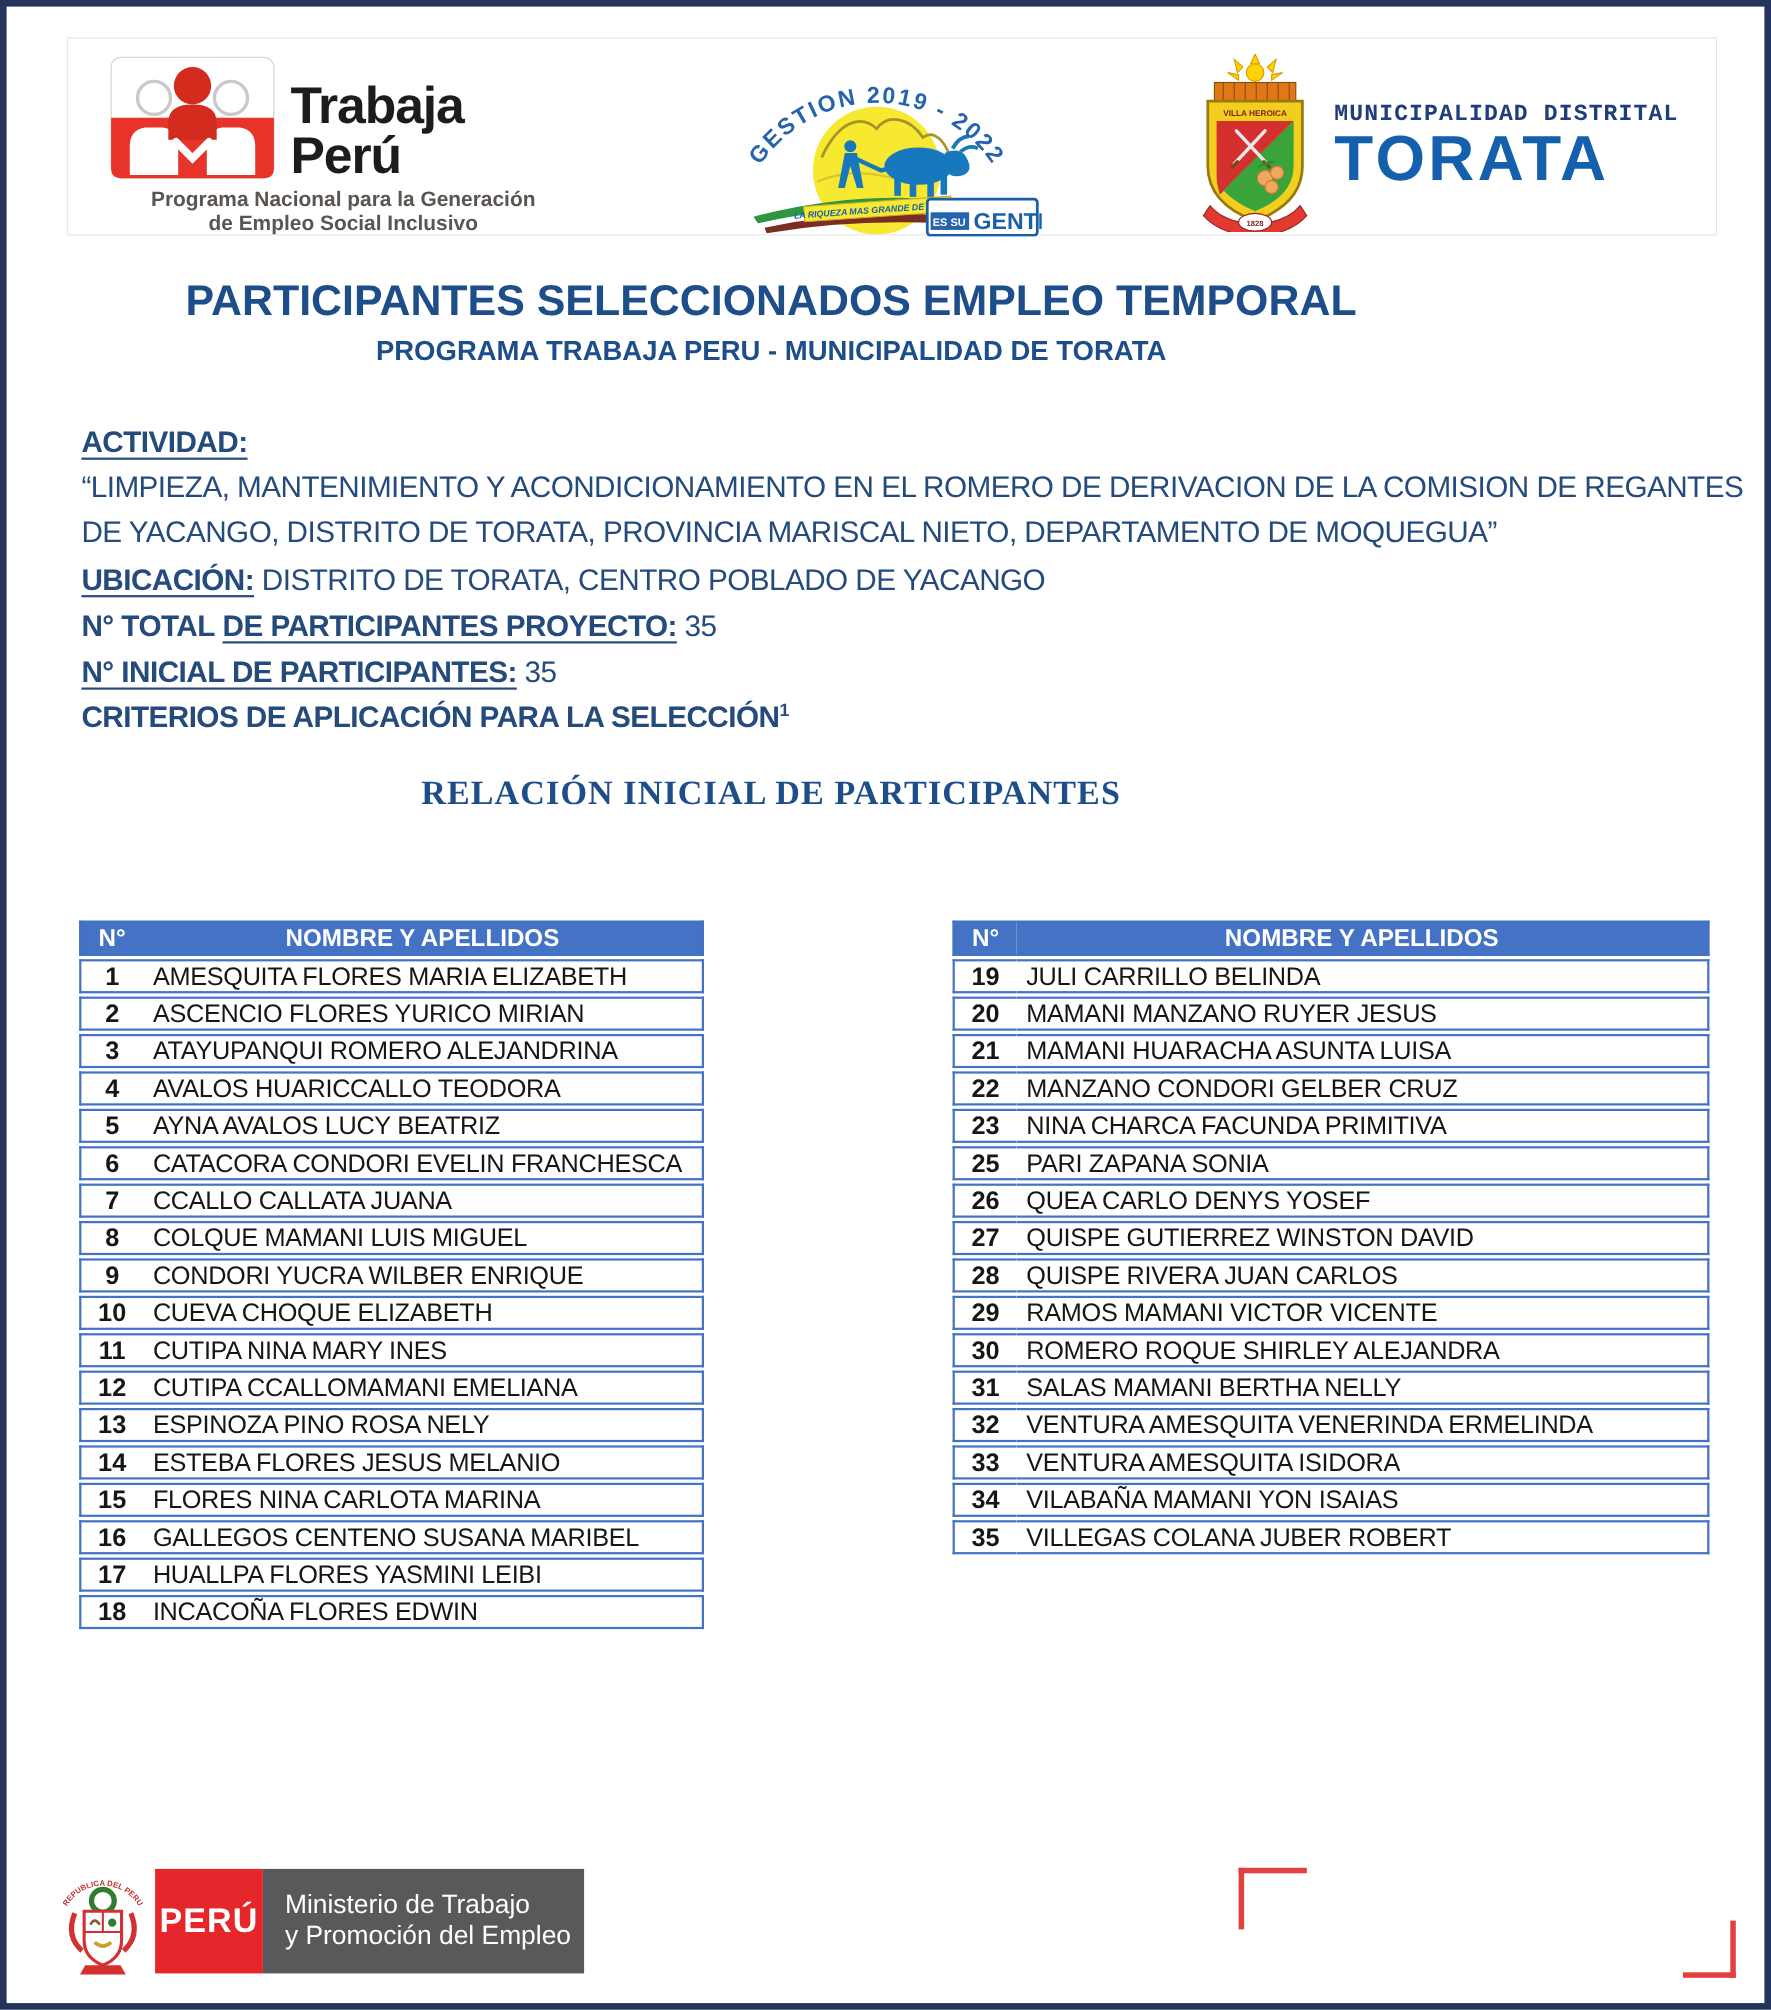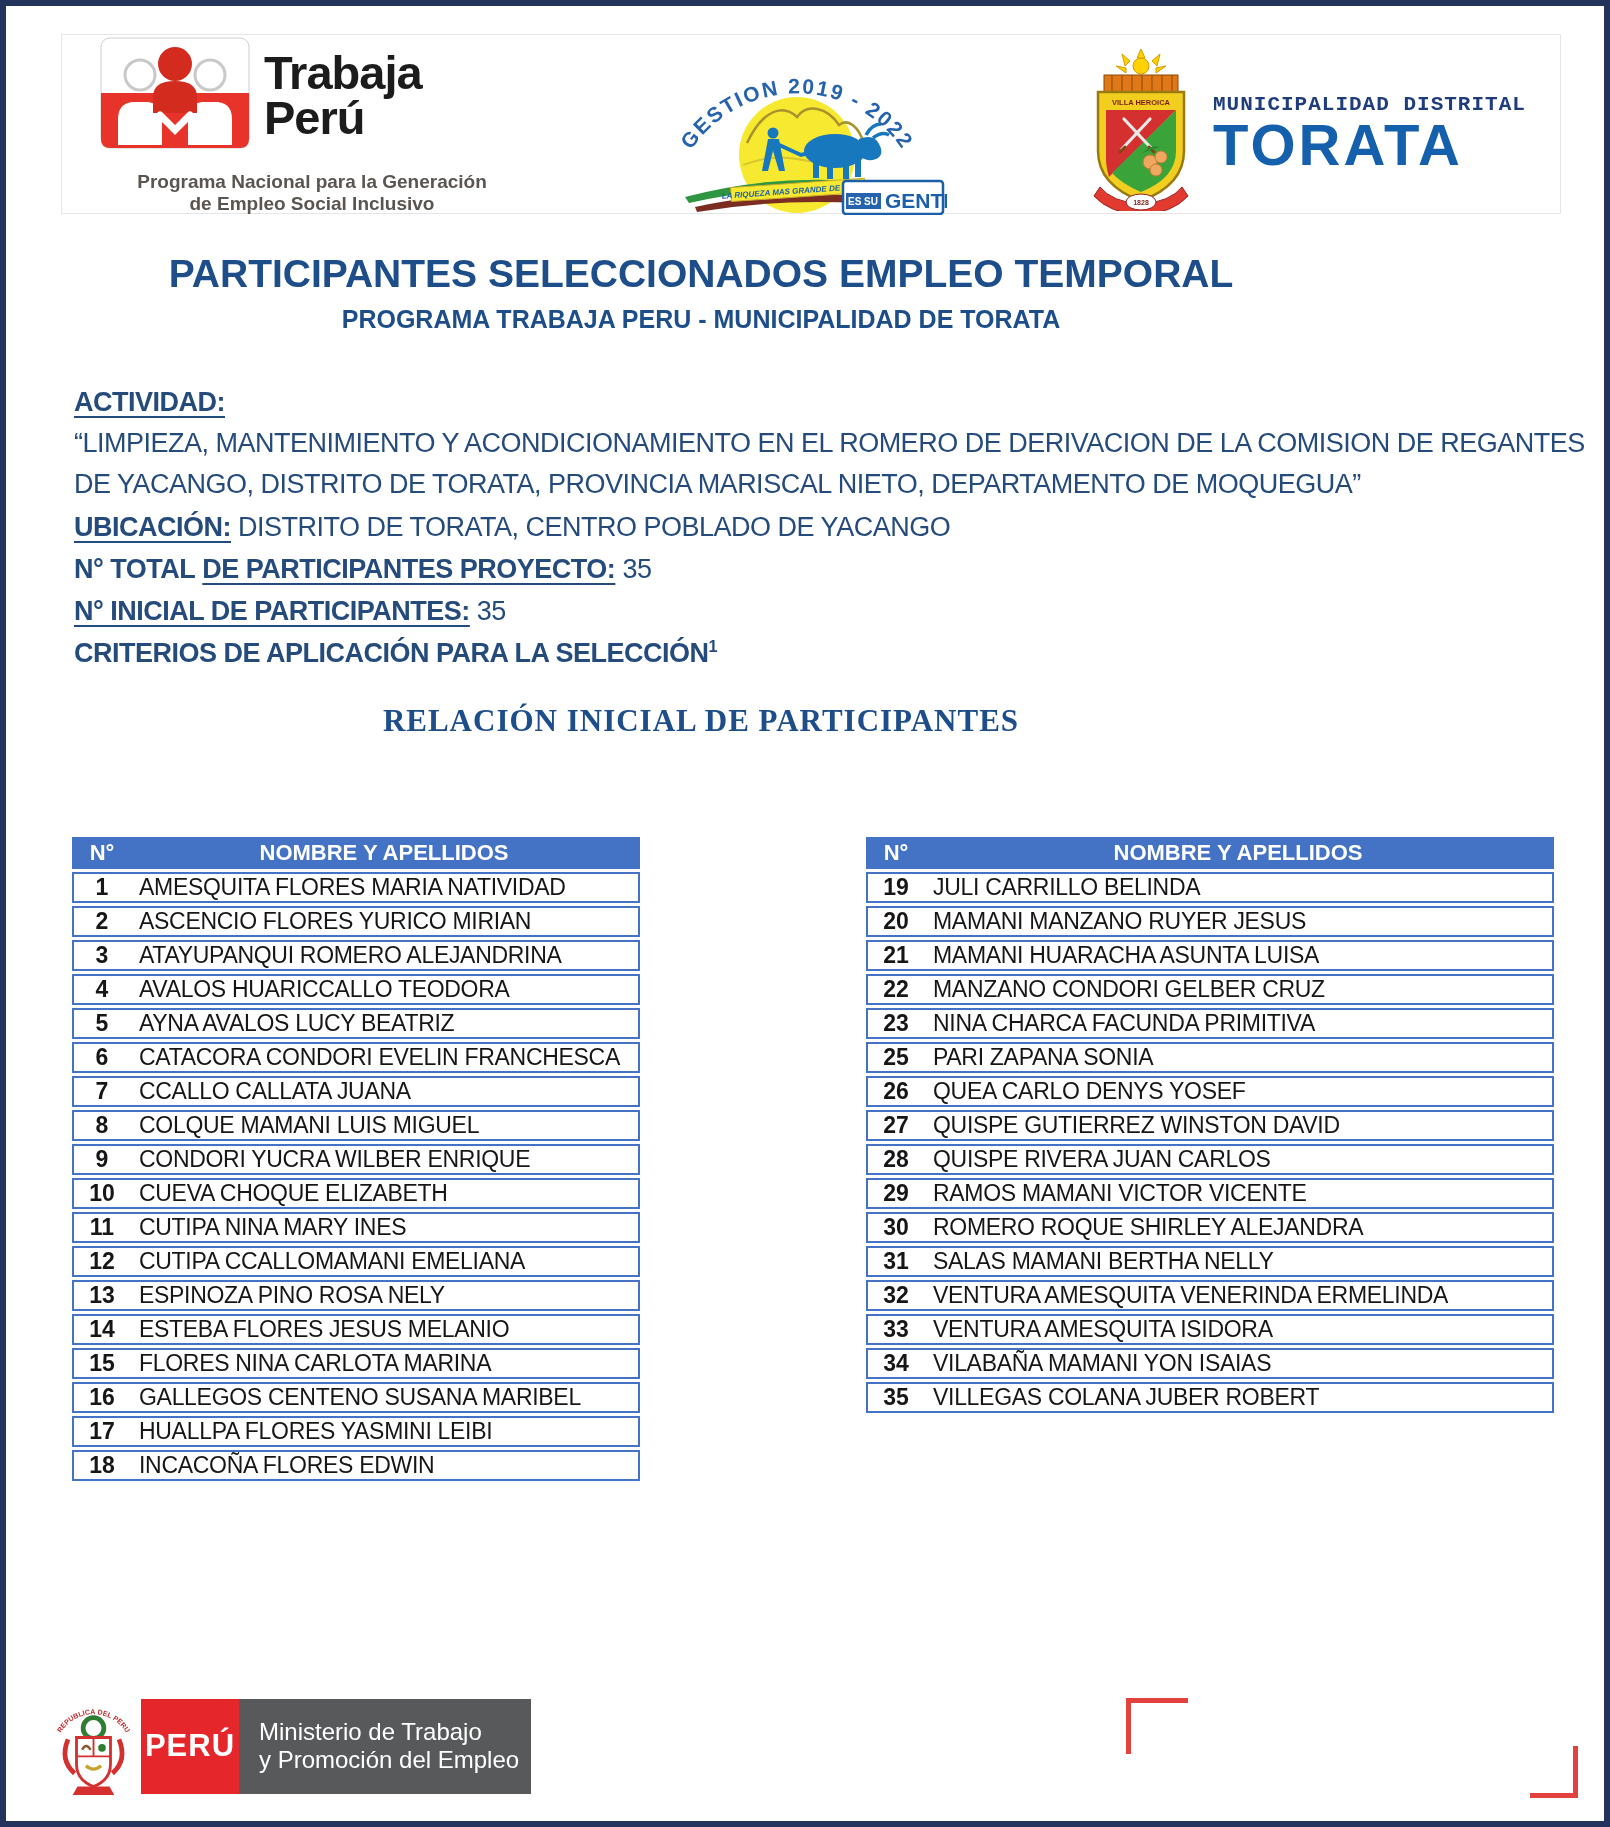--- a/index.html
+++ b/index.html
@@ -4,21 +4,21 @@
 <style>
   * { margin:0; padding:0; box-sizing:border-box; }
   body { background:#888; font-family:"Liberation Sans", sans-serif; }
   .page {
     position:relative; width:1610px; height:1827px; background:#fff;
     border:6px solid #22345c; overflow:hidden; margin:0 auto;
   }
   
   .header-strip { position:absolute; left:55px; top:28px; width:1500px; height:180px;
     border:1px solid #e6e6e6; background:#fff; }
-  .tp-logo { position:absolute; left:38px; top:2px; display:flex; align-items:center; }
+  .tp-logo { position:absolute; left:38px; top:16px; display:flex; align-items:flex-end; }
   .tp-name { margin-left:14px; font-size:47px; font-weight:800; line-height:45px;
     color:#1c1c1c; letter-spacing:-1px; padding-top:4px; }
   .tp-caption { position:absolute; left:30px; top:136px; width:440px; text-align:center;
     font-size:19px; font-weight:700; color:#5a5551; line-height:22px; }
   .gestion { position:absolute; left:585px; top:8px; }
   .torata { position:absolute; left:1022px; top:14px; display:flex; }
   .torata-text { margin-left:14px; padding-top:44px; }
   .mt-line1 { font-size:21px; font-weight:800; color:#1f3d7a; letter-spacing:1px;font-family:Liberation Mono, monospace; }
   .mt-line2 { font-size:58px; font-weight:800; color:#1560ac; letter-spacing:3px; line-height:58px; }
   
@@ -195,21 +195,21 @@
   <table class="ptable" id="table-left">
     <thead>
       <tr>
         <th class="hnum">N°</th>
         <th class="hname">NOMBRE Y APELLIDOS</th>
       </tr>
     </thead>
     <tbody id="tbody-left">
         <tr>
           <td class="num">1</td>
-          <td class="nm">AMESQUITA FLORES MARIA NATIVIDAD</td>
+          <td class="nm">AMESQUITA FLORES MARIA ELIZABETH</td>
         </tr>
         <tr>
           <td class="num">2</td>
           <td class="nm">ASCENCIO FLORES YURICO MIRIAN</td>
         </tr>
         <tr>
           <td class="num">3</td>
           <td class="nm">ATAYUPANQUI ROMERO ALEJANDRINA</td>
         </tr>
         <tr>

